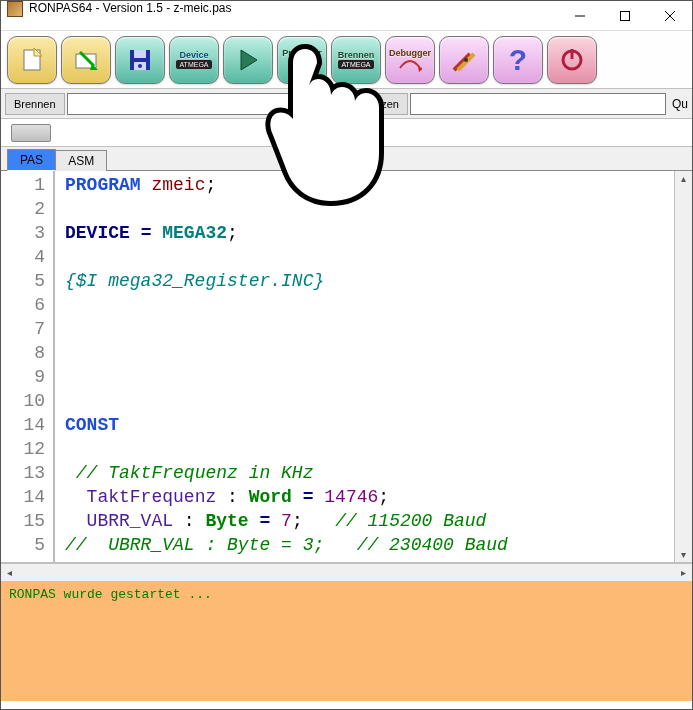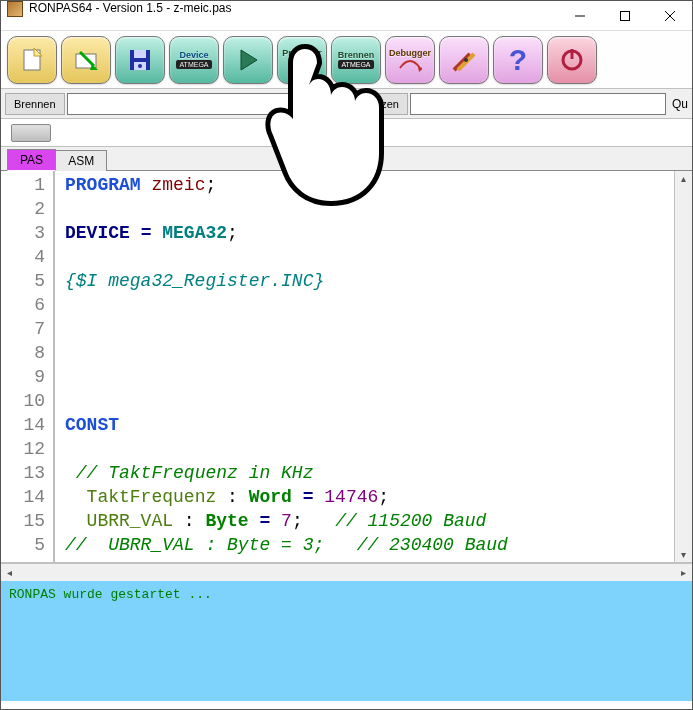--- a/index.html
+++ b/index.html
@@ -122,21 +122,21 @@
     padding: 3px 12px;
     font-size: 12px;
     border: 1px solid #888;
     border-bottom: none;
     background: #eaeaea;
     margin-right: -1px;
     position: relative;
     top: 1px;
   }
   .tab.active {
-    background: #d946ef;
+    background: #3b82f6;
     border-bottom: 1px solid #fff;
     z-index: 2;
   }
 
   
   .editor {
     height: 392px;
     display: flex;
     position: relative;
     border-bottom: 1px solid #c0c0c0;
@@ -163,21 +163,21 @@
     position: relative;
   }
   .code-line, .gutter-line { height: 24px; line-height: 24px; }
   .kw-bold { font-weight: bold; color: #1d4ed8; }
   .kw-green-bold { font-weight: bold; color: #008000; }
   .kw-navy-bold { font-weight: bold; color: #000080; }
   .kw-teal-bold { font-weight: bold; color: #008080; }
   .comment-green { color: #008000; font-style: italic; }
   .comment-teal { color: #008080; font-style: italic; }
   .ident { color: #800000; }
-  .ident-purple { color: #4d7c0f; }
+  .ident-purple { color: #4c1d95; }
   .num { color: #800080; font-weight: normal; }
   .vscroll {
     width: 18px;
     background: #f0f0f0;
     border-left: 1px solid #c0c0c0;
     display: flex; flex-direction: column; justify-content: space-between; align-items: center;
   }
   .vscroll .arrow { font-size: 10px; color: #555; padding: 2px; }
   .hscrollrow {
     height: 18px;
@@ -188,21 +188,21 @@
   }
   .hscrollrow .arrow { font-size: 10px; color: #555; padding: 0 4px; }
 
   
   .console {
     flex: 1;
     padding: 6px 8px;
     font-family: "Courier New", monospace;
     font-size: 13px;
     color: #008000;
-    background: #7dd3fc;
+    background: #fdba74;
     height: 120px;
     overflow: hidden;
   }
 
   
   .hand-overlay {
     position: absolute;
     left: 234px;
     top: 40px;
     width: 160px;

